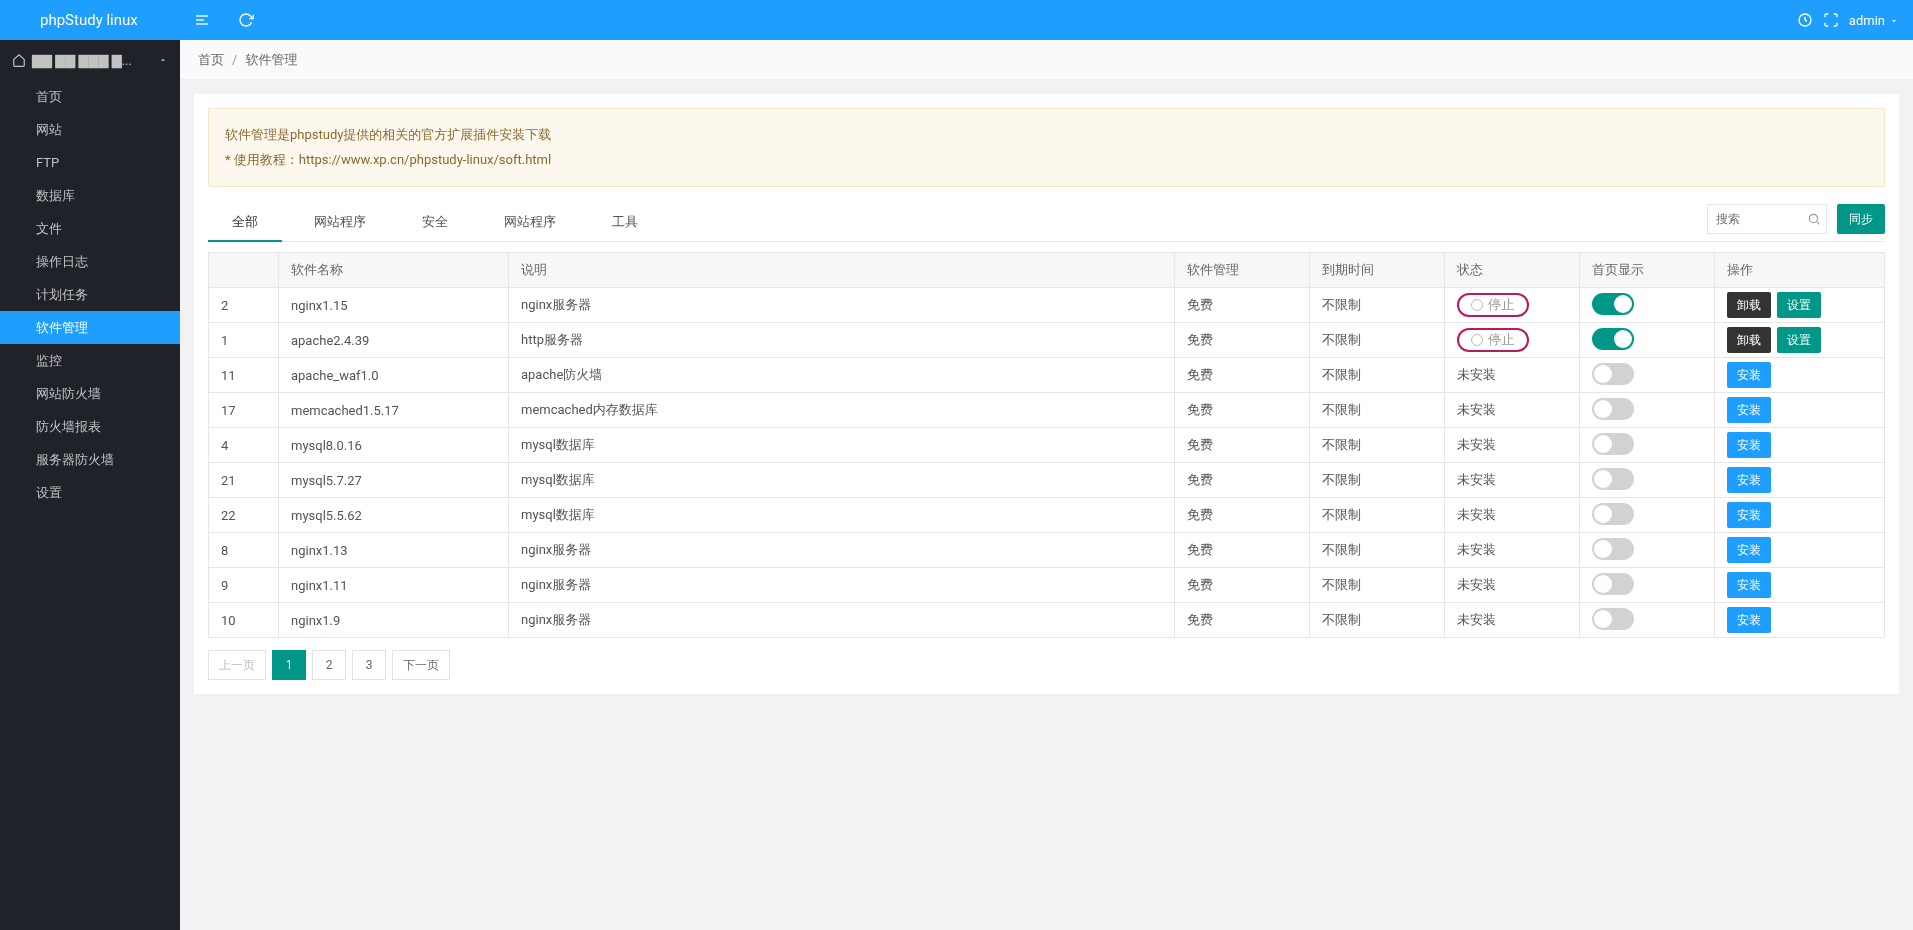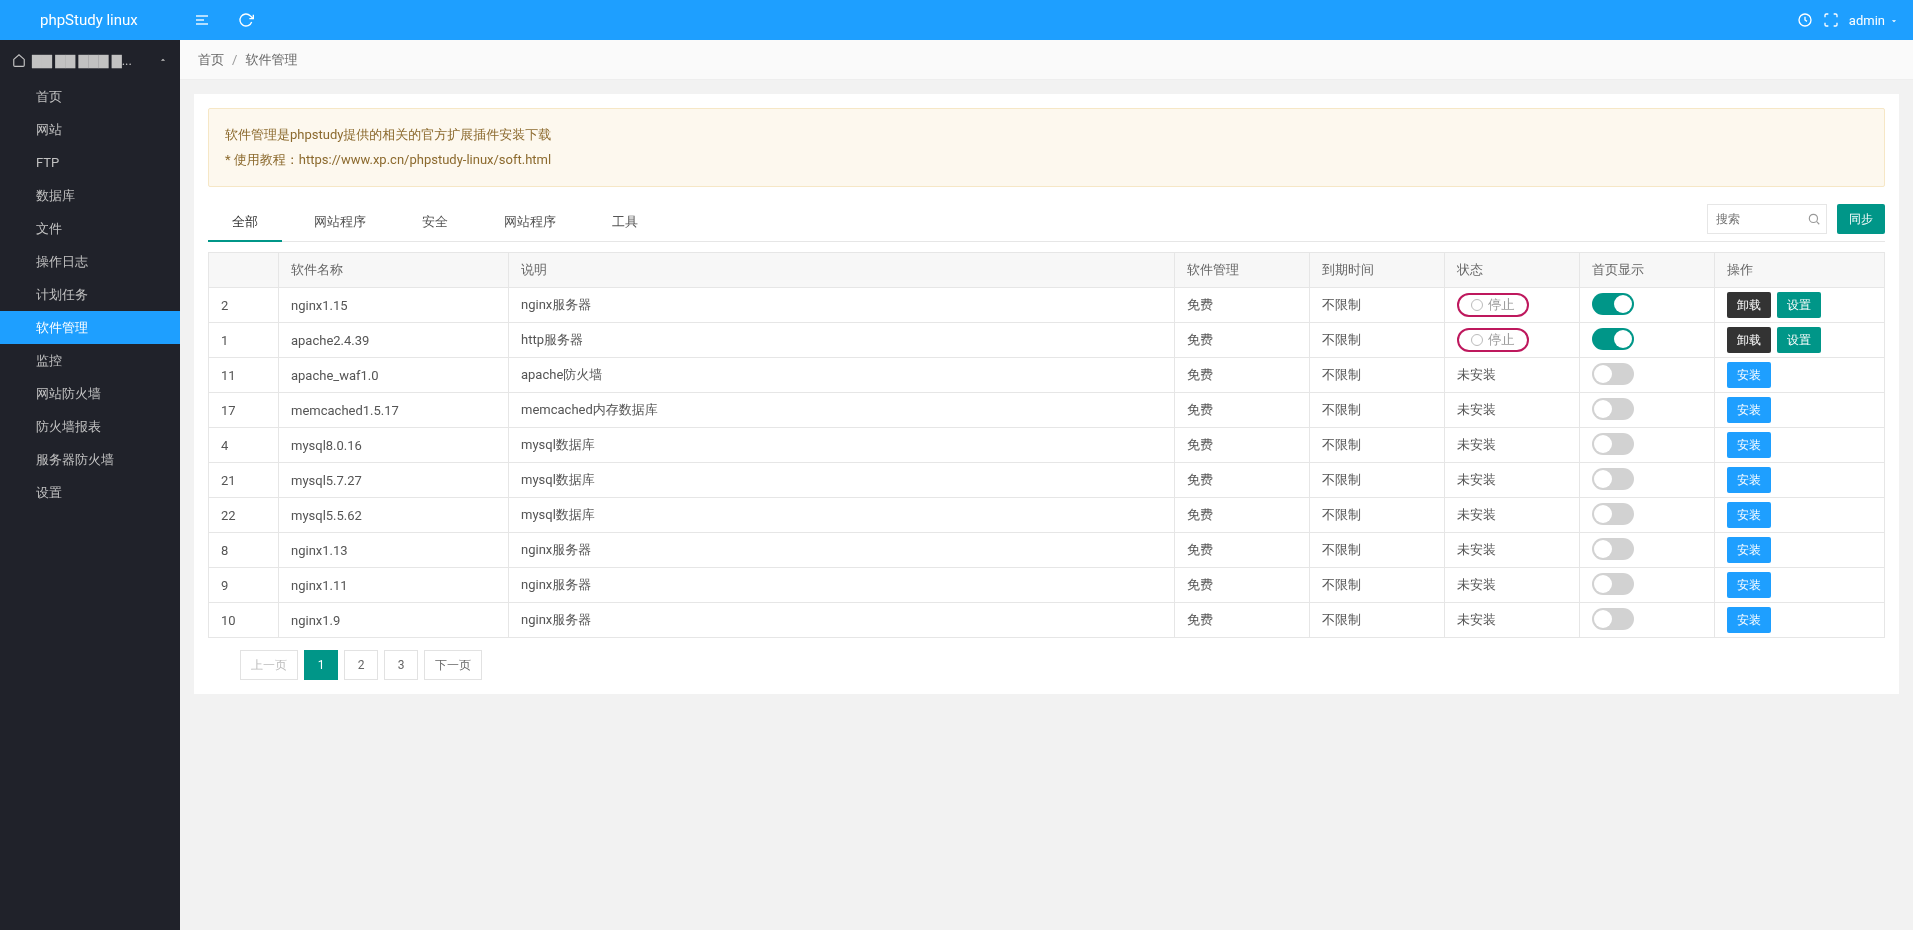--- a/index.html
+++ b/index.html
@@ -56,21 +56,21 @@
 .switch { width: 42px; height: 22px; border-radius: 11px; position: relative; display: inline-block; cursor: pointer; }
 .switch.on { background: #009688; }
 .switch.off { background: #d2d2d2; }
 .switch::after { content:""; position:absolute; width:18px; height:18px; background:#fff; border-radius:50%; top:2px; transition: none; }
 .switch.on::after { right: 2px; }
 .switch.off::after { left: 2px; }
 .actions-cell { display: flex; gap: 6px; }
 .pagination { display: flex; gap: 6px; margin-top: 12px; }
 .page-btn { min-width: 34px; height: 30px; border: 1px solid #e2e2e2; background:#fff; display:inline-flex; align-items:center; justify-content:center; font-size:12px; cursor:pointer; color:#666; padding: 0 10px; }
 .page-btn.active { background:#009688; color:#fff; border-color:#009688; }
-.page-btn.disabled { color:#bbb; cursor: not-allowed; margin-left: 32px; }
+.page-btn.disabled { color:#bbb; cursor: not-allowed; }
 svg { display: block; }
 .home-icon { margin-right: 6px; }
 </style>
 </head>
 <body>
 
 <div class="app">
   <aside class="sidebar">
     <div class="sidebar-brand">phpStudy linux</div>
     <div class="sidebar-host">

